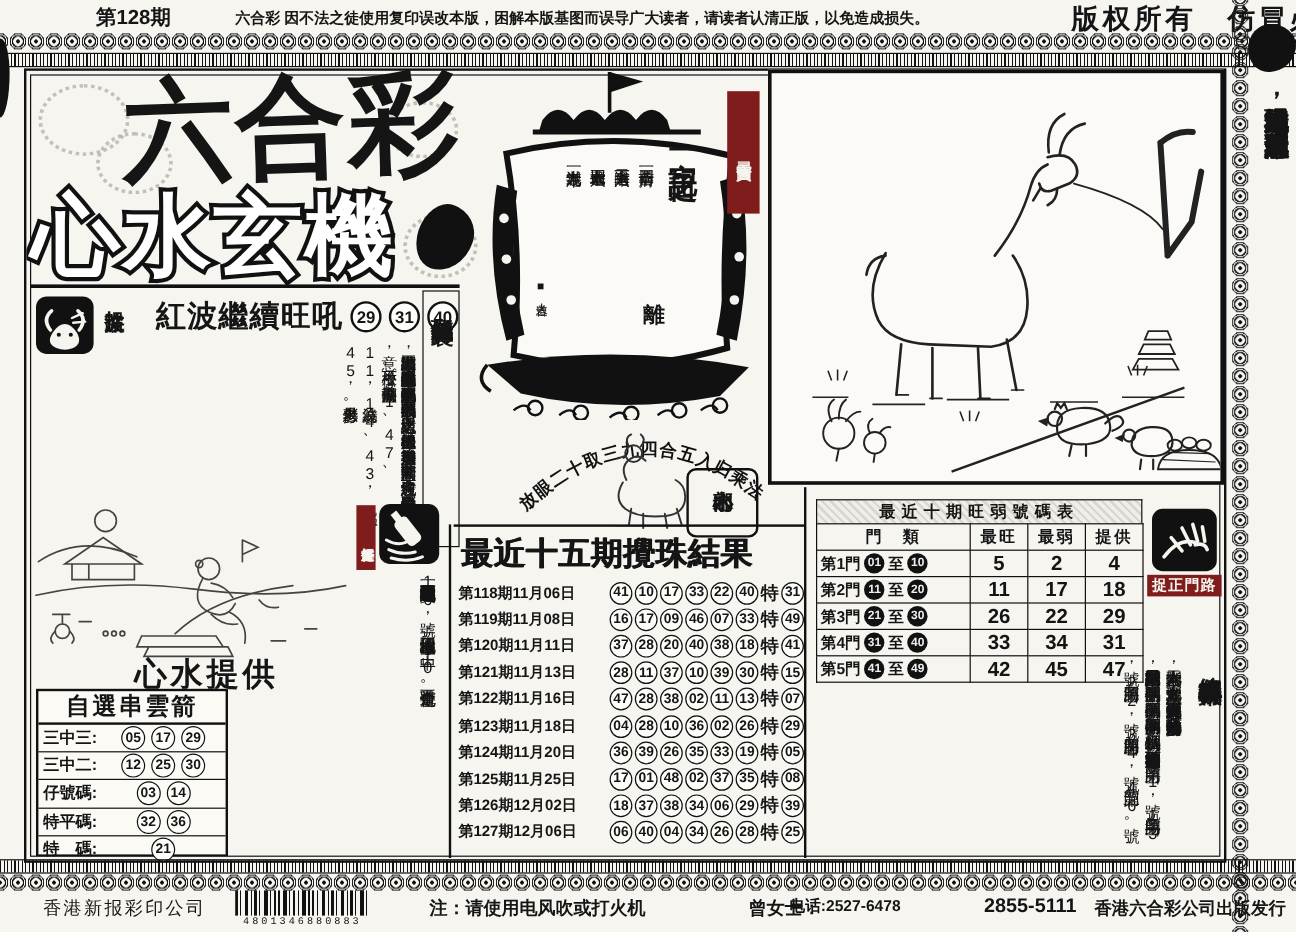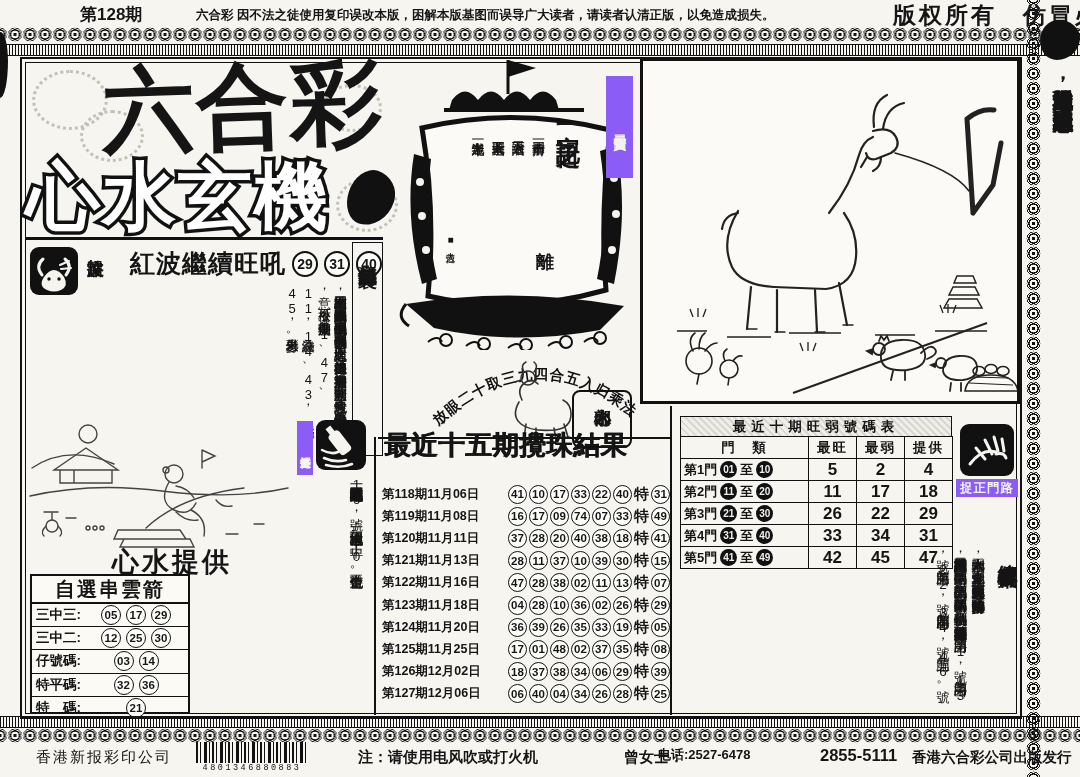--- a/index.html
+++ b/index.html
@@ -18,21 +18,21 @@
          border-top:1.5px solid #111;border-bottom:1.5px solid #111;}
   .main-frame{border:2px solid #111;outline:1px solid #111;outline-offset:-6px;}
   .blob{background:#111;border-radius:46% 54% 58% 42%/52% 44% 56% 48%;}
   .cloud{border:3px dotted #b7b4ab;border-radius:50%;opacity:.8;}
   .rule{background:#111;}
   .vline{background:#111;}
   
   .title-main{font-size:92px;font-weight:bold;letter-spacing:2px;transform:rotate(-2deg);line-height:1;}
   
   .icon-box{background:#111;border-radius:9px;}
-  .bar-label{background:#8b5cf6;color:#f5f4ef;font-weight:bold;display:flex;align-items:center;justify-content:center;}
+  .bar-label{background:#7f1d1d;color:#f5f4ef;font-weight:bold;display:flex;align-items:center;justify-content:center;}
   
   .cnum{display:inline-flex;align-items:center;justify-content:center;border:1.6px solid #111;
         border-radius:50%;background:#fdfdfa;font-weight:bold;box-sizing:border-box;}
   .dknum{display:inline-flex;align-items:center;justify-content:center;border-radius:50%;
          background:#111;color:#eee;font-weight:bold;}
   
   .headline{display:flex;align-items:center;gap:6px;}
   .headline-text{font-size:25px;font-weight:bold;letter-spacing:1px;}
   .side-box{border:1.5px solid #111;display:flex;align-items:flex-start;justify-content:center;padding-top:6px;box-sizing:border-box;}
   
@@ -245,39 +245,39 @@
       <path d="M102 94 l-2 14 M112 98 l0 12 M130 98 l2 12 M140 94 l4 13"></path>
       <path d="M88 108 h64" stroke-width="1"></path>
     </g>
   </svg>
   <div class="abs" style="left:572px;top:390px;width:56px;height:54px;border:2px solid #111;border-radius:8px;display:flex;align-items:center;justify-content:center;">
     <span class="v" style="height:48px;font-size:17px;font-weight:bold;line-height:1.55;">內部心水</span>
   </div>
 
   <div class="abs vline" style="left:374px;top:437px;width:2px;height:278px;"></div>
   <div class="abs rule" style="left:378px;top:437px;width:292px;height:2px;"></div>
-  <div class="abs nowrap results-title" style="left:384px;top:427px;">最近十五期攪珠結果</div>
+  <div class="abs nowrap results-title" style="left:384px;top:443px;">最近十五期攪珠結果</div>
   <div class="abs" style="left:382px;top:483px;width:288px;" id="results-rows">
       <div class="rrow">
         <span class="rlabel nowrap">第118期11月06日</span>
         <span class="cnum">41</span>
         <span class="cnum">10</span>
         <span class="cnum">17</span>
         <span class="cnum">33</span>
         <span class="cnum">22</span>
         <span class="cnum">40</span>
         <span class="sp">特</span>
         <span class="cnum">31</span>
       </div>
       <div class="rrow">
         <span class="rlabel nowrap">第119期11月08日</span>
         <span class="cnum">16</span>
         <span class="cnum">17</span>
         <span class="cnum">09</span>
-        <span class="cnum">74</span>
+        <span class="cnum">46</span>
         <span class="cnum">07</span>
         <span class="cnum">33</span>
         <span class="sp">特</span>
         <span class="cnum">49</span>
       </div>
       <div class="rrow">
         <span class="rlabel nowrap">第120期11月11日</span>
         <span class="cnum">37</span>
         <span class="cnum">28</span>
         <span class="cnum">20</span>

